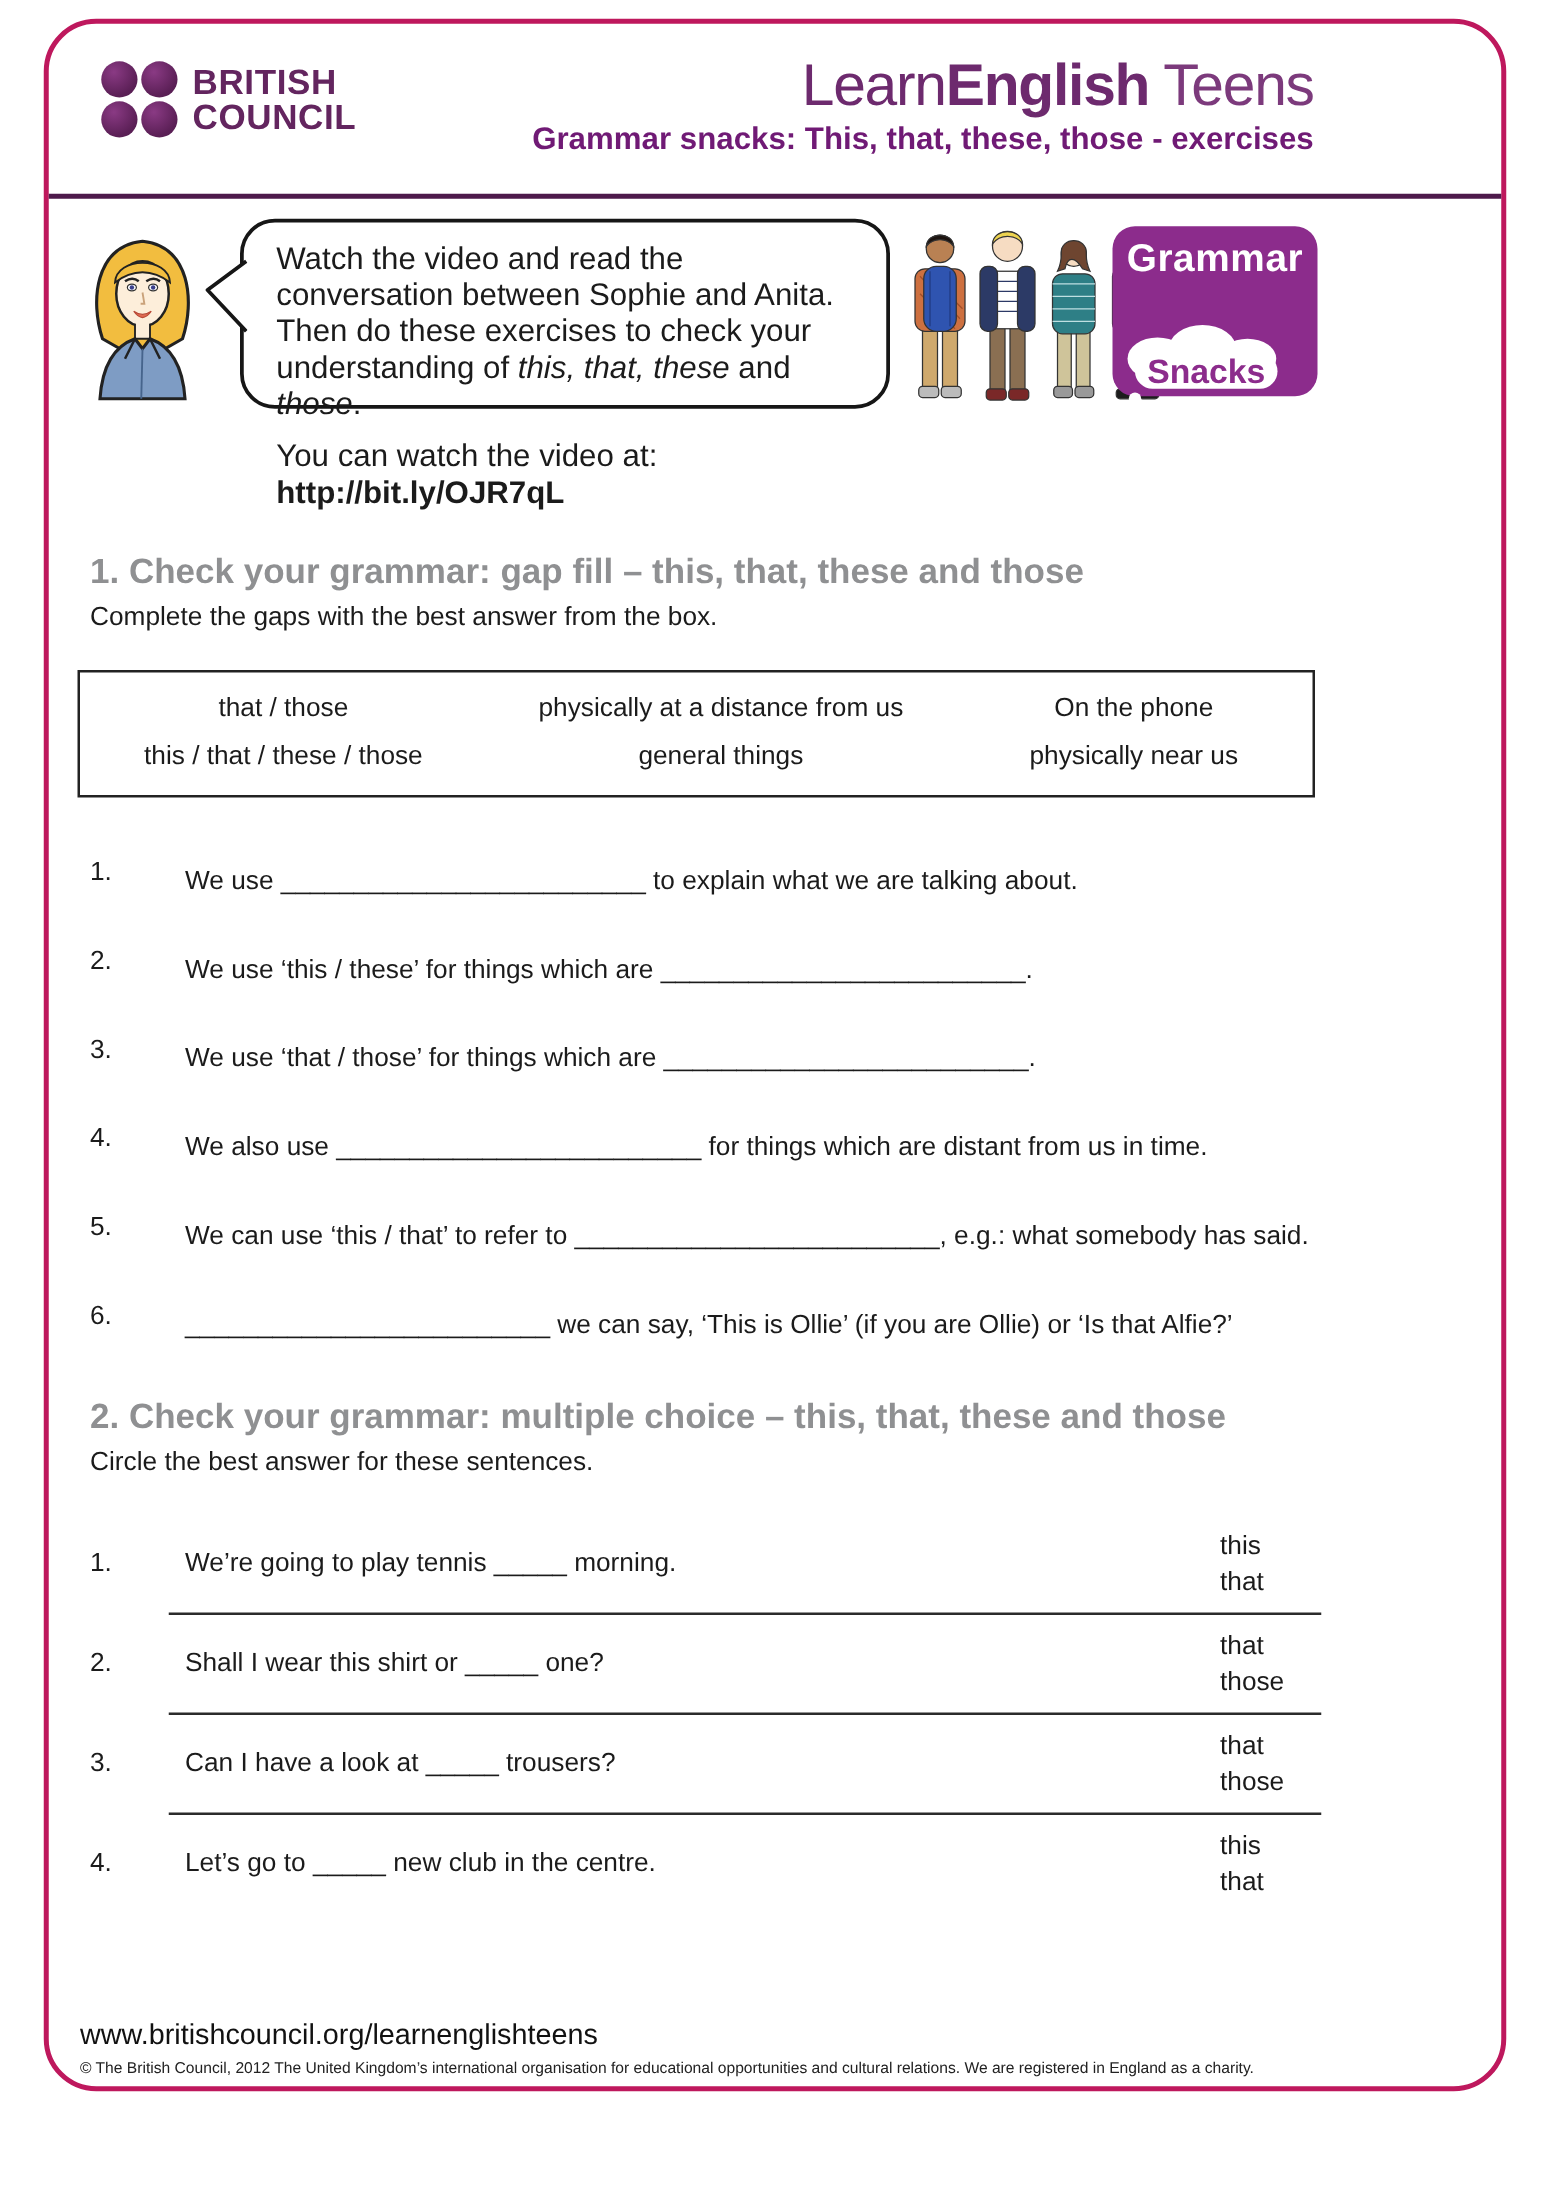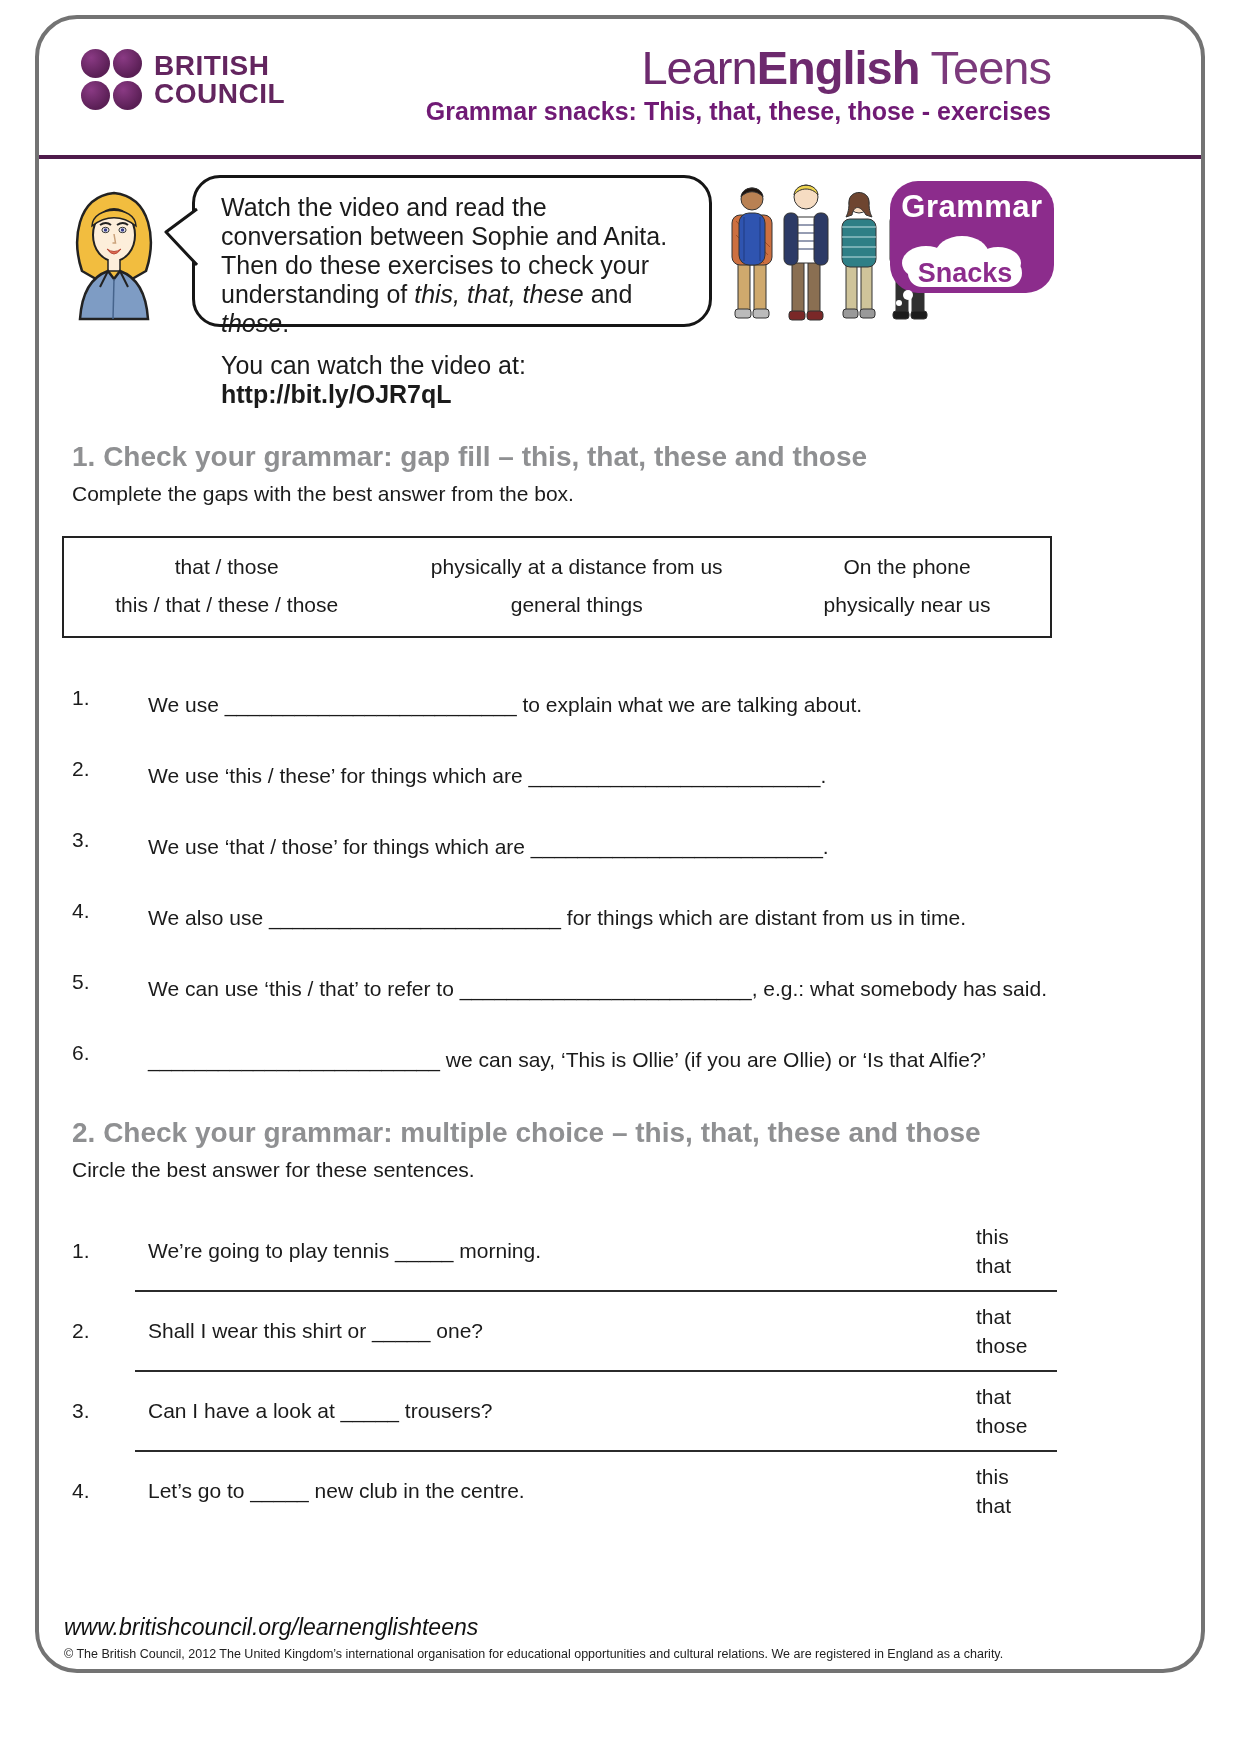--- a/index.html
+++ b/index.html
@@ -1,38 +1,38 @@
 <!DOCTYPE html>
 <html><head>
 <meta charset="utf-8">
 <style>
   html,body{margin:0;padding:0;background:#ffffff;}
   body{width:1241px;height:1755px;position:relative;font-family:"Liberation Sans",sans-serif;color:#1b1b1b;}
-  .frame{position:absolute;left:35px;top:15px;width:1162px;height:1650px;border:4px solid #737373;border-radius:42px;background:#fff;}
+  .frame{position:absolute;left:35px;top:15px;width:1162px;height:1650px;border:4px solid #be185d;border-radius:42px;background:#fff;}
   
   .header{height:136px;border-bottom:4px solid #4e1a4b;display:flex;align-items:flex-start;}
   .bc-logo{display:flex;align-items:center;margin:30px 0 0 42px;}
   .bc-dots{display:grid;grid-template-columns:29px 29px;grid-template-rows:29px 29px;gap:3px;margin-right:12px;}
   .bc-dots span{width:29px;height:29px;border-radius:50%;background:radial-gradient(circle at 35% 30%,#8a3a84,#5a1f55 70%);}
   .bc-text{font-weight:bold;font-size:28px;line-height:28px;color:#63255f;letter-spacing:.5px;}
   .brand-block{flex:1;text-align:right;padding-right:150px;margin-top:26px;}
   .brand-title{font-size:47px;color:#6d2a6e;letter-spacing:-1px;line-height:46px;}
   .brand-title b{font-weight:bold;}
   .brand-title .teens{color:#7c3a7c;}
   .doc-title{font-size:25px;font-weight:bold;color:#701a75;margin-top:6px;}
   
   .content{padding:0 40px 0 33px;position:relative;}
   .intro-row{position:relative;height:165px;margin-top:14px;}
   .avatar{position:absolute;left:-8px;top:2px;width:100px;height:148px;}
   .bubble{position:absolute;left:120px;top:2px;width:520px;height:152px;border:3px solid #161616;border-radius:28px;padding:15px 18px 10px 26px;box-sizing:border-box;background:#fff;font-size:25px;line-height:29px;}
   .bubble p{margin:0 0 13px 0;}
   .bubble .tail{position:absolute;left:-31px;top:28px;}
   .video-url{font-weight:bold;}
   .teens-pic{position:absolute;left:652px;top:4px;width:220px;height:150px;}
-  .snacks-badge{position:absolute;left:818px;top:8px;width:164px;height:112px;background:#8c2c8c;border-radius:28px;}
+  .snacks-badge{position:absolute;left:818px;top:8px;width:164px;height:136px;background:#8c2c8c;border-radius:18px;}
   .snacks-word1{color:#fff;font-weight:bold;font-size:31px;text-align:center;margin-top:8px;letter-spacing:.5px;}
   .snacks-cloud{position:absolute;left:2px;bottom:-14px;width:152px;height:74px;}
   
   .sec-title{font-size:28px;font-weight:bold;color:#8f9092;margin:103px 0 0 0;}
   .instruction{font-size:21px;margin-top:9px;}
   .option-box{border:2px solid #222;margin-top:30px;margin-left:-10px;width:986px;padding:17px 0 19px 0;}
   .option-row{display:flex;margin-top:0;}
   .option-row + .option-row{margin-top:14px;}
   .option-cell{font-size:21px;text-align:center;}
   .oc1{width:33%;} .oc2{width:38%;} .oc3{width:29%;}
@@ -43,21 +43,21 @@
   
   .sec2-title{margin-top:28px;}
   .mc-list{margin-top:30px;width:1022px;}
   .mc-row{display:flex;align-items:center;min-height:78px;font-size:21px;}
   .mc-row .item-num{top:0;}
   .mc-text{flex:1;}
   .mc-options{width:118px;flex-shrink:0;display:flex;flex-direction:column;line-height:29px;}
   .mc-sep{border-top:2px solid #2b2b2b;margin-left:63px;width:922px;}
   
   .footer{position:absolute;left:25px;bottom:8px;width:1100px;}
-  .footer-url{font-size:23px;color:#111;font-style:italic;}
+  .footer-url{font-size:23px;color:#111;}
   .footer-copy{font-size:12.5px;color:#222;margin-top:6px;}
 </style>
 </head>
 <body>
 
 <div class="frame">
 
   <header class="header">
     <div class="bc-logo">
       <div class="bc-dots">

